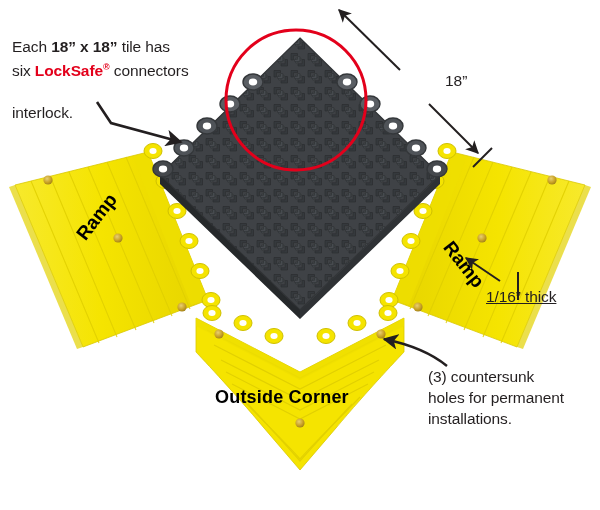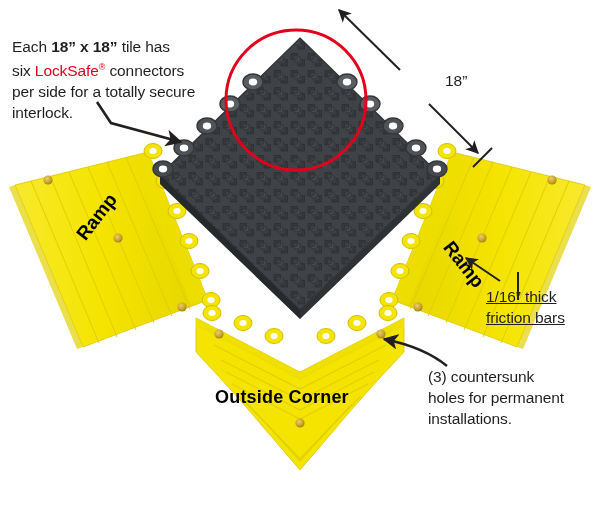--- a/index.html
+++ b/index.html
@@ -15,21 +15,21 @@
   
   .caption{
     position:absolute;
     font-size:15.5px;
     line-height:21px;
     color:#231f20;
     letter-spacing:-0.1px;
   }
   #cap-locksafe{left:12px;top:36px;width:215px;}
   #cap-locksafe .b{font-weight:bold;}
-  #cap-locksafe .brand{font-weight:normal;color:#e3001b;}
+  #cap-locksafe .brand{font-weight:bold;color:#e3001b;}
   #cap-locksafe .brand sup{font-size:9px;vertical-align:super;}
 
   #cap-friction{left:486px;top:286px;width:112px;text-decoration:underline;}
   #cap-holes{left:428px;top:366px;width:170px;}
 
   .dim-label{
     position:absolute;left:401px;top:72px;
     font-size:15.5px;color:#231f20;margin-left:44px;
   }
 
@@ -314,29 +314,28 @@
 
     <line x1="518" y1="272" x2="518" y2="300" stroke="#231f20" stroke-width="2"></line>
     <path d="M500,281 L466,258" fill="none" stroke="#231f20" stroke-width="2" marker-end="url(#arrowBlack)"></path>
 
     <path d="M447,366 C430,352 408,344 384,339" fill="none" stroke="#231f20" stroke-width="2.4" marker-end="url(#arrowBlack)"></path>
   </svg>
 
   <div class="caption" id="cap-locksafe">
     <span>Each </span><span class="b">18” x 18”</span><span> tile has</span><br>
     <span>six </span><span class="brand"><span>LockSafe</span><sup>®</sup></span><span> connectors</span><br>
-    <span>per side for a totally secure</span><br>
+    <br>
     <span>interlock.</span>
   </div>
 
   <div class="dim-label">18”</div>
 
   <div class="caption" id="cap-friction">
     <span>1/16” thick</span><br>
-    <span>friction bars</span>
   </div>
 
   <div class="caption" id="cap-holes">
     <span>(3) countersunk</span><br>
     <span>holes for permanent</span><br>
     <span>installations.</span>
   </div>
 
   <div class="part-label" id="lbl-ramp-left">Ramp</div>
   <div class="part-label" id="lbl-ramp-right">Ramp</div>

